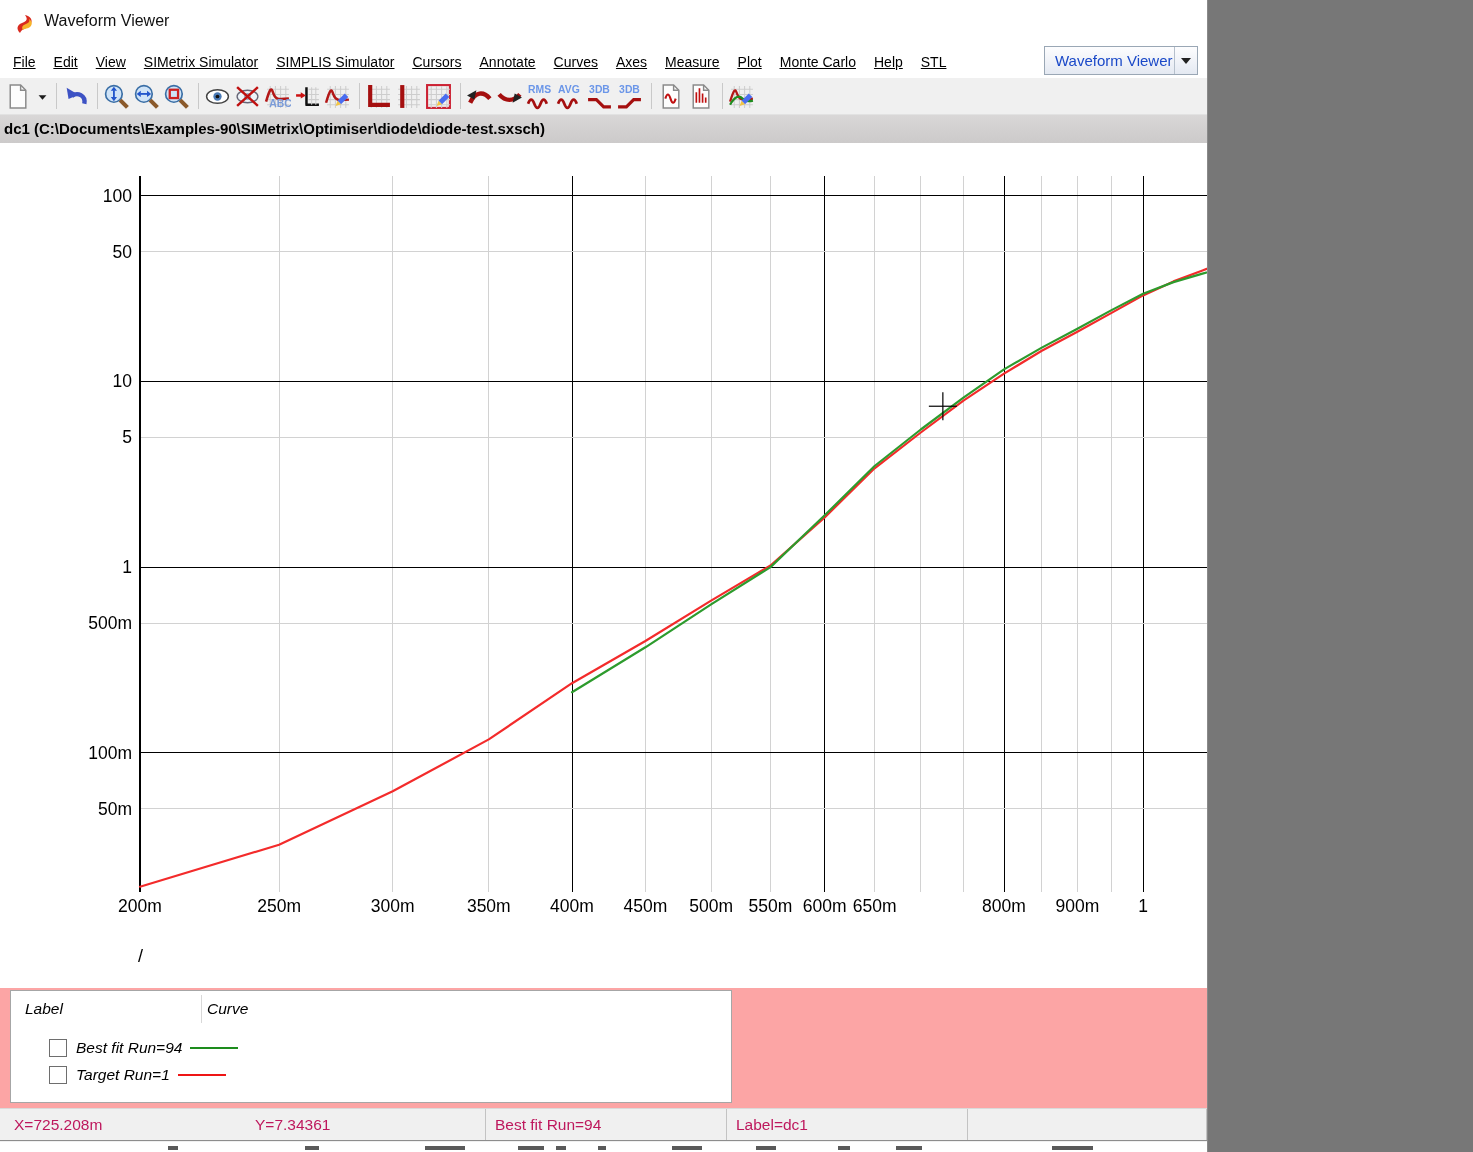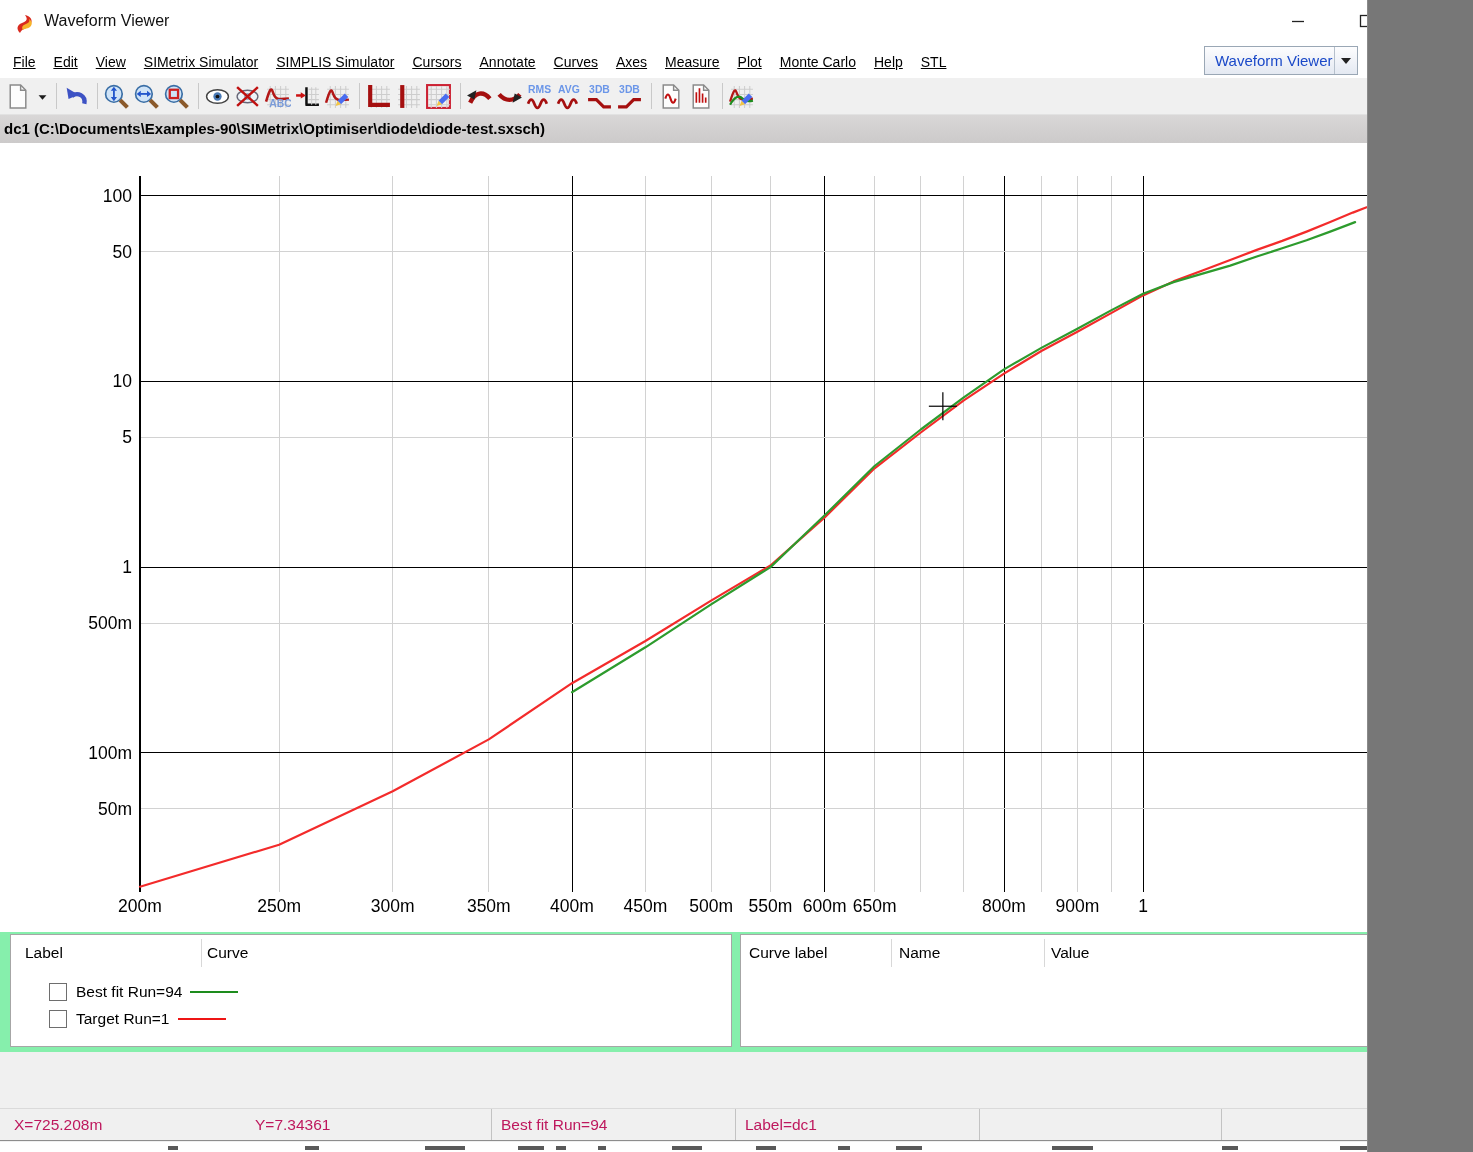--- a/index.html
+++ b/index.html
@@ -1,16 +1,16 @@
 <!DOCTYPE html>
 <html><head>
 <meta charset="utf-8">
 <style>
   html,body{margin:0;padding:0;background:#777;}
-  #win{position:relative;width:1367px;height:1152px;background:#f0f0f0;
+  #win{position:relative;width:1207px;height:1152px;background:#f0f0f0;
        font-family:"Liberation Sans",sans-serif;overflow:hidden;
        outline:1px solid #8a8a8a;}
   
   #titlebar{position:absolute;left:0;top:0;width:100%;height:45px;background:#fff;}
   #applogo{position:absolute;left:13px;top:9px;width:26px;height:26px;}
   #apptitle{position:absolute;left:44px;top:12px;font-size:16px;color:#111;}
   .wctl{position:absolute;top:0;width:60px;height:42px;display:flex;align-items:center;justify-content:center;}
   #btn-min{left:1268px;}#btn-max{left:1336px;}#btn-close{left:1406px;}
   
   #menubar{position:absolute;left:0;top:45px;width:100%;height:33px;background:#fff;display:flex;align-items:center;padding-left:4px;box-sizing:border-box;}
@@ -31,21 +31,21 @@
   #tabbar{position:absolute;left:0;top:115px;width:100%;height:28px;background:linear-gradient(#d9d7d7,#cccaca);border-bottom:1px solid #b8b8b8;}
   #tabtitle{position:absolute;left:4px;top:5px;font-size:15px;font-weight:bold;color:#000;white-space:nowrap;}
   .tabbtn{position:absolute;top:3px;width:22px;height:22px;background:linear-gradient(#f4f4f4,#d6d6d6);border:1px solid #8f8f8f;display:flex;align-items:center;justify-content:center;box-sizing:border-box;}
   #tab-dd{left:1424px;}#tab-close{left:1448px;width:21px;}
   #tab-close svg,#tab-dd svg{display:block;}
   
   #graph{position:absolute;left:0;top:143px;width:1452px;height:845px;background:#fff;border-right:1px solid #9e9e9e;}
   #graph svg{position:absolute;left:0;top:0;}
   #graph-edge{position:absolute;left:1453px;top:143px;width:20px;height:845px;background:#e9e9e9;}
   
-  #panels{position:absolute;left:0;top:932px;width:100%;height:120px;background:#86efac;}
+  #panels{position:absolute;left:0;top:988px;width:100%;height:120px;background:#fca5a5;font-style:italic;}
   .panel{position:absolute;top:2px;height:113px;background:#fff;border:1px solid #a6a6a6;box-sizing:border-box;}
   #legend-panel{left:10px;width:722px;}
   #curve-panel{left:740px;width:720px;}
   .phead{position:absolute;top:0;left:0;right:0;height:36px;}
   .phead .h{position:absolute;top:9px;font-size:15.5px;color:#000;white-space:nowrap;}
   .pdiv{position:absolute;top:4px;height:28px;width:1px;background:#d8d8d8;}
   .lrow{position:absolute;left:0;height:27px;display:flex;align-items:center;}
   .cbox{width:16px;height:16px;border:1px solid #6e6e6e;background:#fff;margin-left:38px;}
   .lrow .txt{font-size:15.5px;margin-left:9px;white-space:nowrap;}
   .lrow .swatch{height:0;border-top:2px solid;width:48px;margin-left:8px;}
@@ -363,29 +363,20 @@
             <span class="txt">Best fit Run=94</span>
             <span class="swatch" style="border-top-color: rgb(29, 140, 29);"></span>
           </div>
           <div class="lrow" style="top: 70px;">
             <span class="cbox"></span>
             <span class="txt">Target Run=1</span>
             <span class="swatch" style="border-top-color: rgb(238, 21, 21);"></span>
           </div>
         </div>
     </div>
-    <div class="panel" id="curve-panel">
-      <div class="phead">
-        <span class="h" style="left:8px">Curve label</span>
-        <div class="pdiv" style="left:150px"></div>
-        <span class="h" style="left:158px">Name</span>
-        <div class="pdiv" style="left:303px"></div>
-        <span class="h" style="left:310px">Value</span>
-      </div>
-    </div>
   </div>
 
   <div id="statusbar">
     <div class="scell" id="sc1">
       <span style="left:14px">X=725.208m</span>
       <span style="left:255px">Y=7.34361</span>
     </div>
     <div class="scell" id="sc2">
       <span>Best fit Run=94</span>
     </div>

